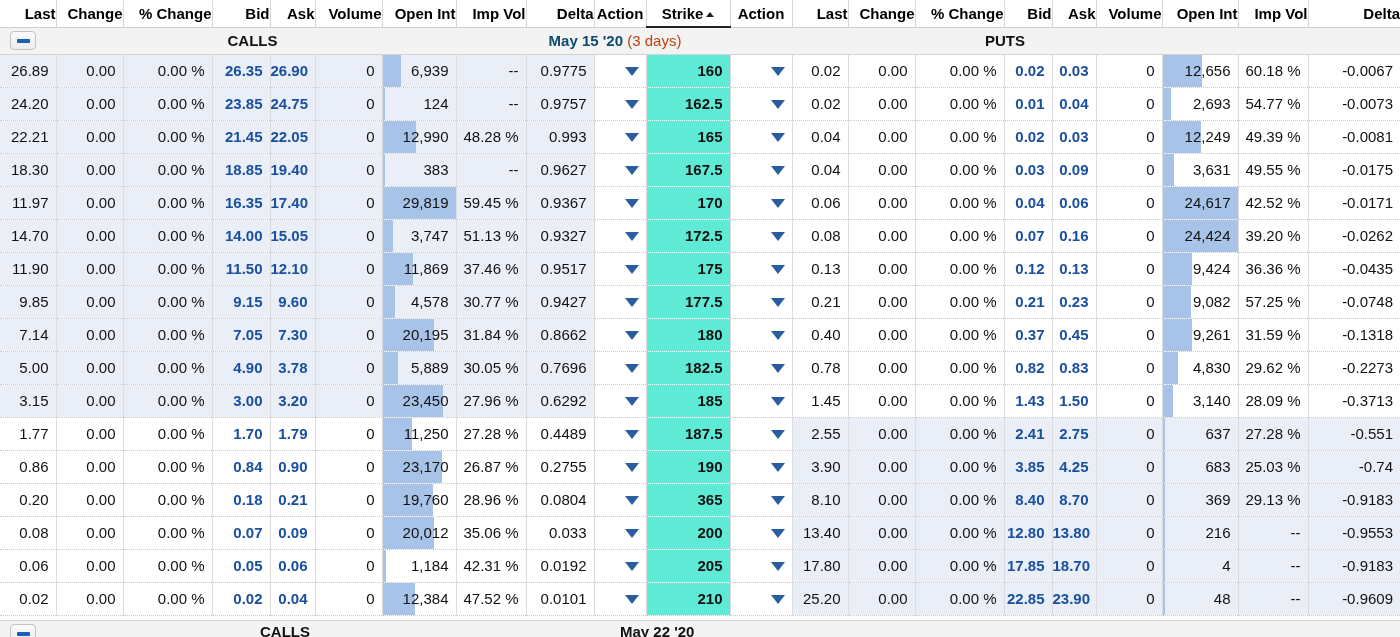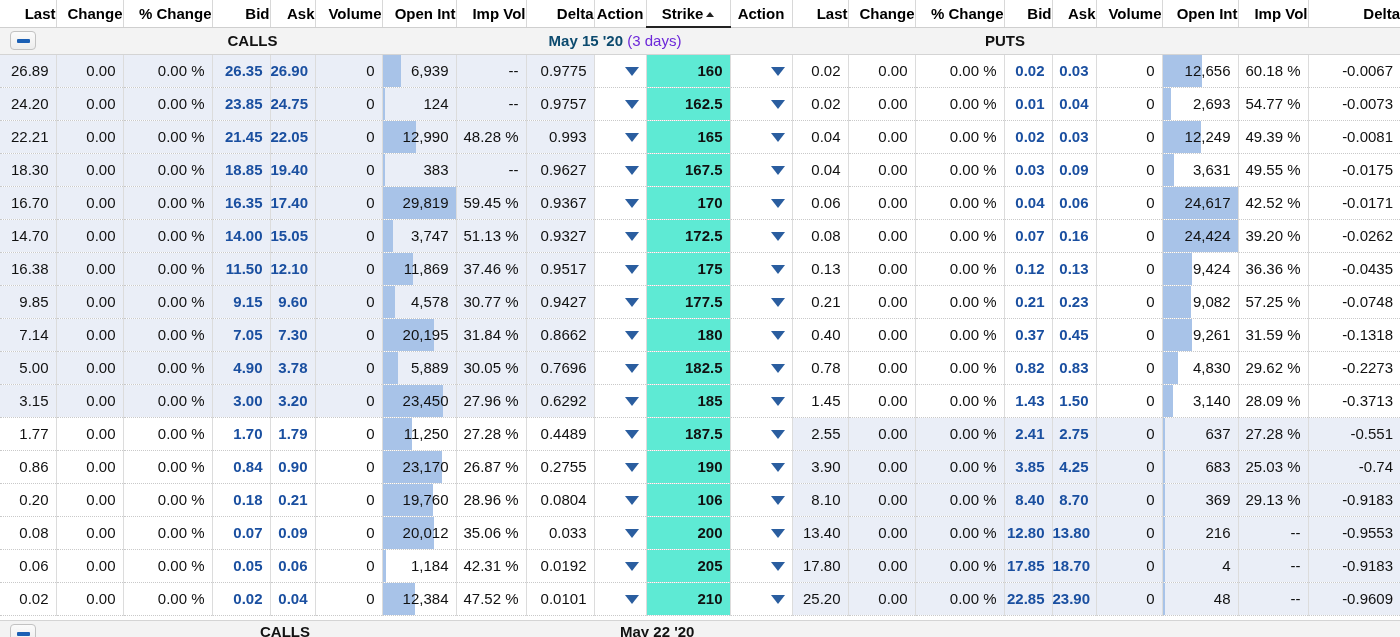--- a/index.html
+++ b/index.html
@@ -84,21 +84,21 @@
     border-radius: 1px;
     display: block;
   }
   .band-label {
     font-weight: bold;
     color: #111;
     text-align: center;
     display: block;
   }
   .expiry-text { font-weight: bold; color: #0c4a6e; }
-  .expiry-days { font-weight: normal; color: #6d28d9; }
+  .expiry-days { font-weight: normal; color: #c2410c; }
 
   
   tbody tr.data-row td {
     height: 33px;
     vertical-align: middle;
     text-align: right;
     padding-right: 7px;
     border-right: 1px solid #dcdcdc;
     border-bottom: 1px dotted #c9c9c9;
     font-size: 15px;
@@ -335,21 +335,21 @@
           <td class="otm"><span>0.00</span></td>
           <td class="otm"><span>0.00 %</span></td>
           <td class="otm"><span class="bidask">0.03</span></td>
           <td class="otm"><span class="bidask">0.09</span></td>
           <td class="otm"><span>0</span></td>
           <td class="otm oi-cell"><div class="oi-bar" style="width: 11px;"></div><span class="oi-val">3,631</span></td>
           <td class="otm"><span>49.55 %</span></td>
           <td class="otm last-col"><span>-0.0175</span></td>
         </tr>
         <tr class="data-row">
-          <td class="itm"><span>16.70</span></td>
+          <td class="itm"><span>11.97</span></td>
           <td class="itm"><span>0.00</span></td>
           <td class="itm"><span>0.00 %</span></td>
           <td class="itm"><span class="bidask">16.35</span></td>
           <td class="itm"><span class="bidask">17.40</span></td>
           <td class="itm"><span>0</span></td>
           <td class="itm oi-cell"><div class="oi-bar" style="width: 76px;"></div><span class="oi-val">29,819</span></td>
           <td class="itm"><span>59.45 %</span></td>
           <td class="itm"><span>0.9367</span></td>
           <td class="action-cell"><span class="caret-down"></span></td>
           <td class="strike-cell"><span>170</span></td>
@@ -381,21 +381,21 @@
           <td class="otm"><span>0.00</span></td>
           <td class="otm"><span>0.00 %</span></td>
           <td class="otm"><span class="bidask">0.07</span></td>
           <td class="otm"><span class="bidask">0.16</span></td>
           <td class="otm"><span>0</span></td>
           <td class="otm oi-cell"><div class="oi-bar" style="width: 75px;"></div><span class="oi-val">24,424</span></td>
           <td class="otm"><span>39.20 %</span></td>
           <td class="otm last-col"><span>-0.0262</span></td>
         </tr>
         <tr class="data-row">
-          <td class="itm"><span>16.38</span></td>
+          <td class="itm"><span>11.90</span></td>
           <td class="itm"><span>0.00</span></td>
           <td class="itm"><span>0.00 %</span></td>
           <td class="itm"><span class="bidask">11.50</span></td>
           <td class="itm"><span class="bidask">12.10</span></td>
           <td class="itm"><span>0</span></td>
           <td class="itm oi-cell"><div class="oi-bar" style="width: 30px;"></div><span class="oi-val">11,869</span></td>
           <td class="itm"><span>37.46 %</span></td>
           <td class="itm"><span>0.9517</span></td>
           <td class="action-cell"><span class="caret-down"></span></td>
           <td class="strike-cell"><span>175</span></td>
@@ -552,21 +552,21 @@
           <td class="otm"><span>0.20</span></td>
           <td class="otm"><span>0.00</span></td>
           <td class="otm"><span>0.00 %</span></td>
           <td class="otm"><span class="bidask">0.18</span></td>
           <td class="otm"><span class="bidask">0.21</span></td>
           <td class="otm"><span>0</span></td>
           <td class="otm oi-cell"><div class="oi-bar" style="width: 50px;"></div><span class="oi-val">19,760</span></td>
           <td class="otm"><span>28.96 %</span></td>
           <td class="otm"><span>0.0804</span></td>
           <td class="action-cell"><span class="caret-down"></span></td>
-          <td class="strike-cell"><span>106</span></td>
+          <td class="strike-cell"><span>365</span></td>
           <td class="action-cell"><span class="caret-down"></span></td>
           <td class="itm"><span>8.10</span></td>
           <td class="itm"><span>0.00</span></td>
           <td class="itm"><span>0.00 %</span></td>
           <td class="itm"><span class="bidask">8.40</span></td>
           <td class="itm"><span class="bidask">8.70</span></td>
           <td class="itm"><span>0</span></td>
           <td class="itm oi-cell"><div class="oi-bar" style="width: 2px;"></div><span class="oi-val">369</span></td>
           <td class="itm"><span>29.13 %</span></td>
           <td class="itm last-col"><span>-0.9183</span></td>

